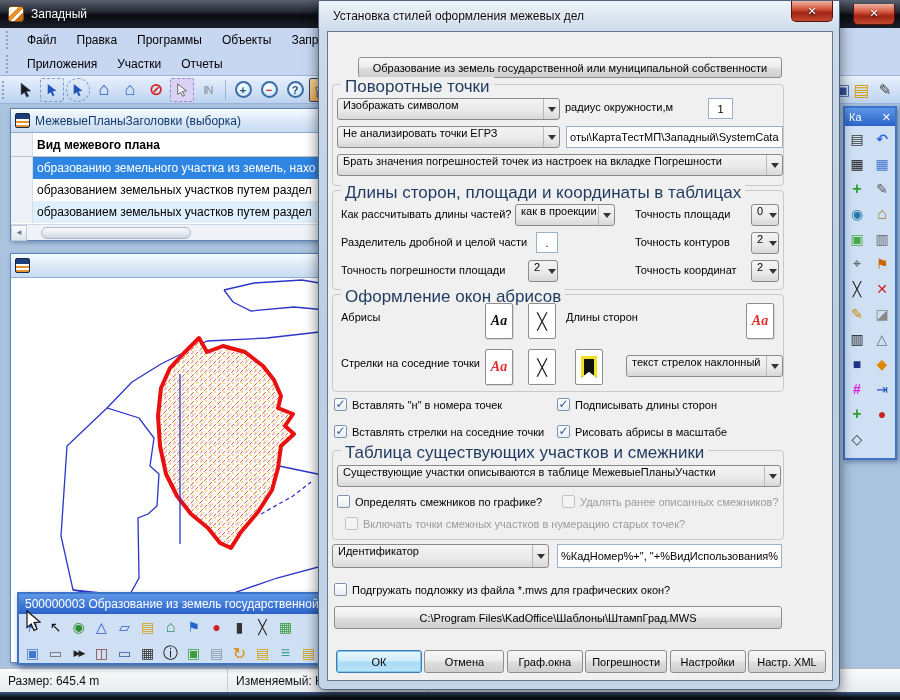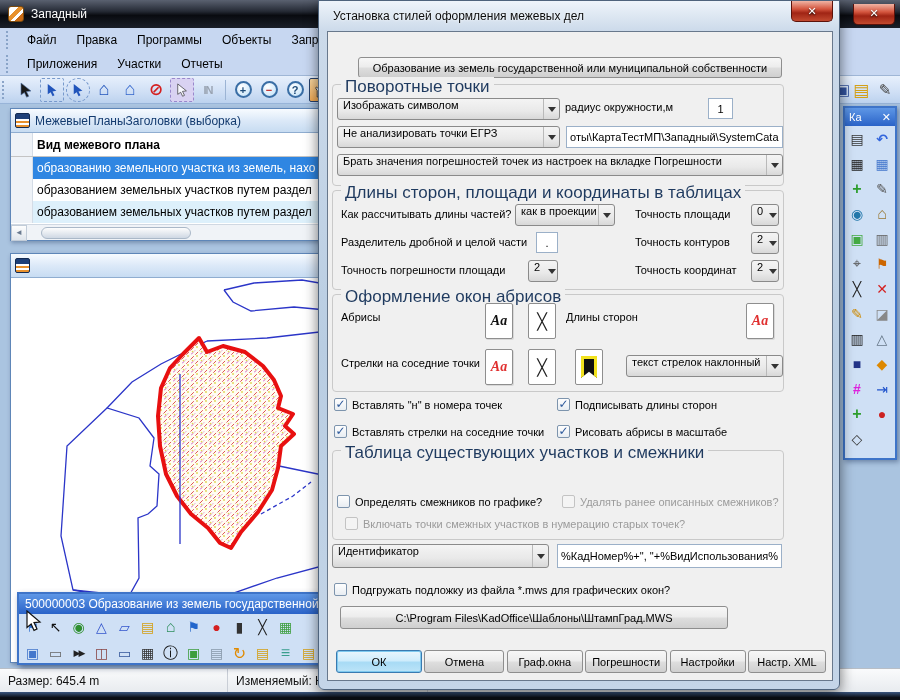--- a/index.html
+++ b/index.html
@@ -403,20 +403,24 @@
         <span class="cbbox">✓</span>
         <span>Вставлять стрелки на соседние точки</span>
       </label>
       <label class="cb" style="left:229px;top:393px">
         <span class="cbbox">✓</span>
         <span>Рисовать абрисы в масштабе</span>
       </label>
 
       <div class="grp" style="left:4px;top:418px;width:452px;height:90px">
         <span class="grp-leg">Таблица существующих участков и смежники</span>
+        <div class="combo" style="left:4px;top:14px;width:444px">
+          <span class="cval">Существующие участки описываются в таблице МежевыеПланыУчастки</span>
+            <span class="carr"></span>
+        </div>
         <label class="cb" style="left:4px;top:44px">
           <span class="cbbox"></span>
           <span>Определять смежников по графике?</span>
         </label>
         <label class="cb dis" style="left:229px;top:44px">
           <span class="cbbox"></span>
           <span class="lbl dis" style="position:static">Удалять ранее описанных смежников?</span>
         </label>
         <label class="cb dis" style="left:12px;top:66px">
           <span class="cbbox"></span>
@@ -428,21 +432,21 @@
         <span class="cval">Идентификатор</span>
           <span class="carr"></span>
       </div>
       <input class="txt" style="left: 229px; top: 512px; width: 225px; height: 24px;" value="%КадНомер%+&quot;, &quot;+%ВидИспользования%">
 
       <label class="cb" style="left:6px;top:551px">
         <span class="cbbox"></span>
         <span>Подгружать подложку из файла *.mws для графических окон?</span>
       </label>
 
-      <div class="btn" style="left:12px;top:574px;width:388px;height:23px">C:\Program Files\KadOffice\Шаблоны\ШтампГрад.MWS</div>
+      <div class="btn" style="left:6px;top:574px;width:448px;height:23px">C:\Program Files\KadOffice\Шаблоны\ШтампГрад.MWS</div>
 
       <div class="btnrow">
         <span class="btn def" style="width:86px">ОК</span>
         <span class="btn" style="width:80px">Отмена</span>
         <span class="btn" style="width:76px">Граф.окна</span>
         <span class="btn" style="width:82px">Погрешности</span>
         <span class="btn" style="width:76px">Настройки</span>
         <span class="btn" style="width:78px">Настр. XML</span>
       </div>
     </div>

